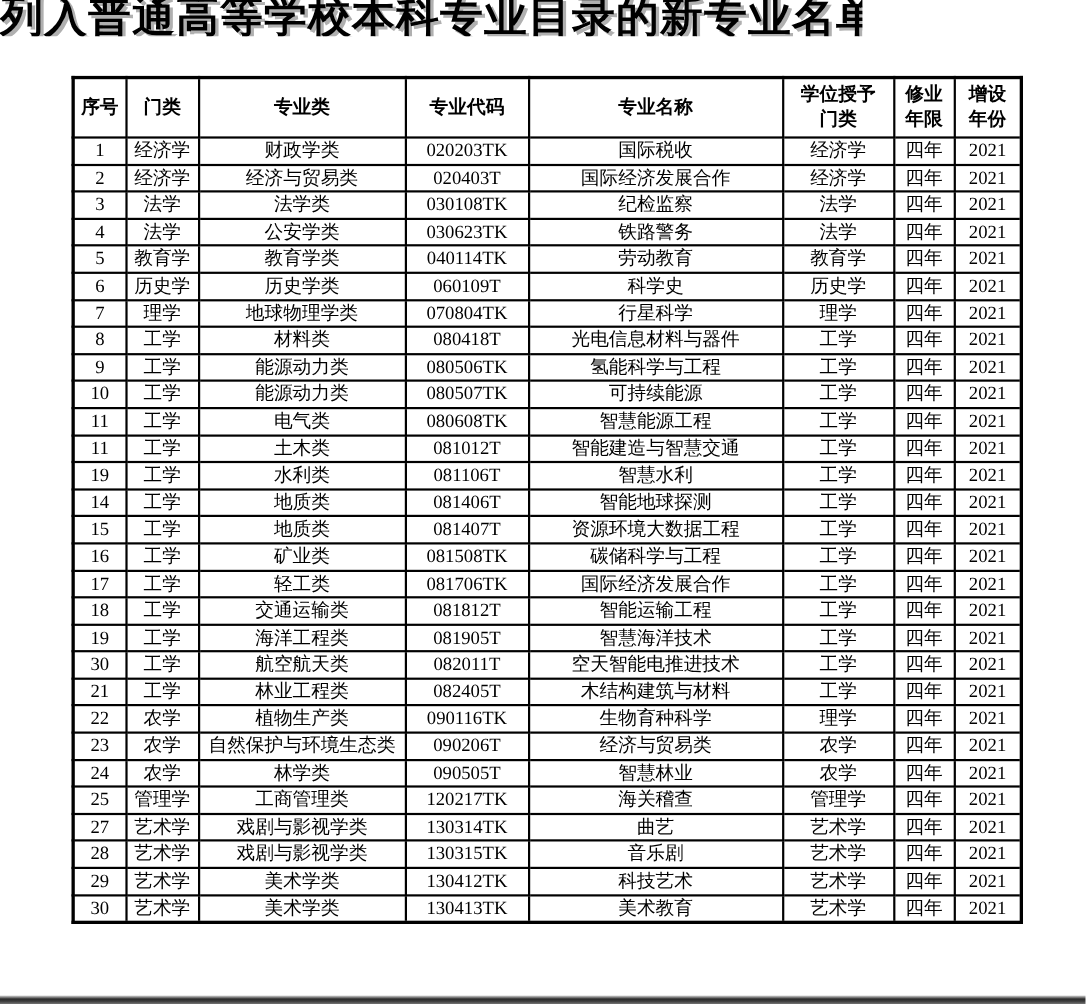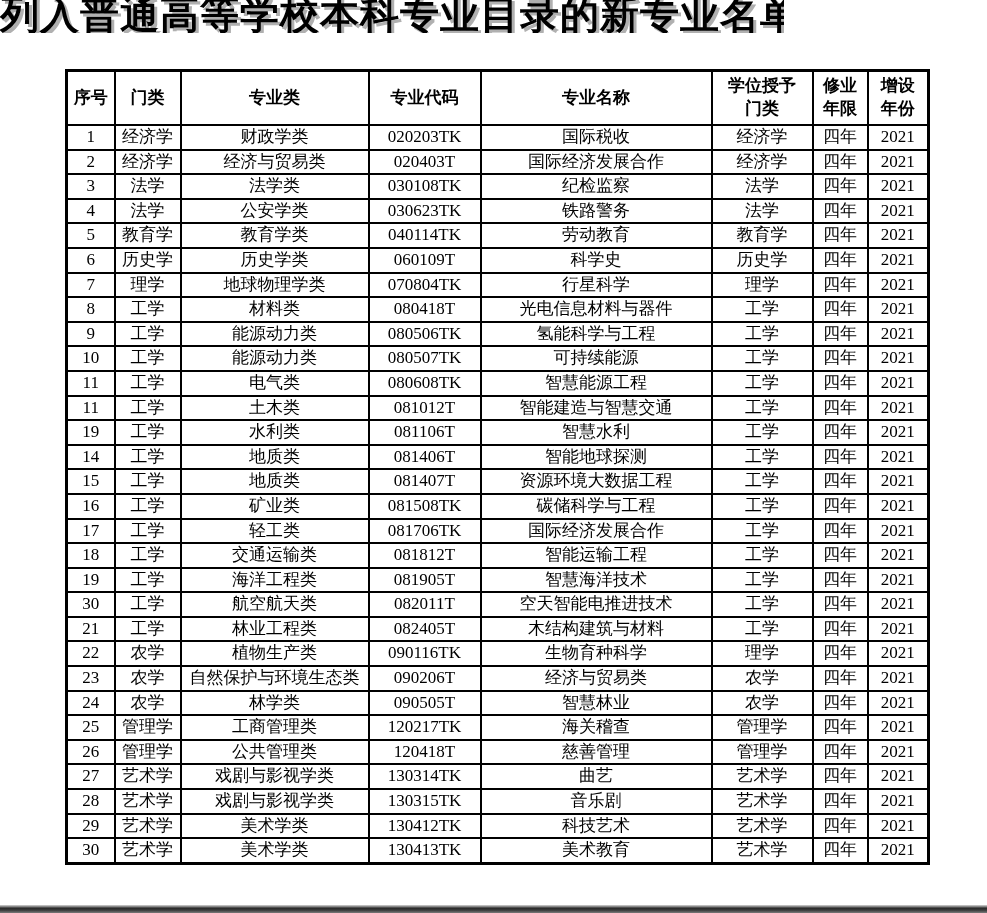--- a/index.html
+++ b/index.html
@@ -352,30 +352,20 @@
           <td>25</td>
           <td>管理学</td>
           <td>工商管理类</td>
           <td>120217TK</td>
           <td>海关稽查</td>
           <td>管理学</td>
           <td>四年</td>
           <td>2021</td>
         </tr>
         <tr>
-          <td>26</td>
-          <td>管理学</td>
-          <td>公共管理类</td>
-          <td>120418T</td>
-          <td>慈善管理</td>
-          <td>管理学</td>
-          <td>四年</td>
-          <td>2021</td>
-        </tr>
-        <tr>
           <td>27</td>
           <td>艺术学</td>
           <td>戏剧与影视学类</td>
           <td>130314TK</td>
           <td>曲艺</td>
           <td>艺术学</td>
           <td>四年</td>
           <td>2021</td>
         </tr>
         <tr>

